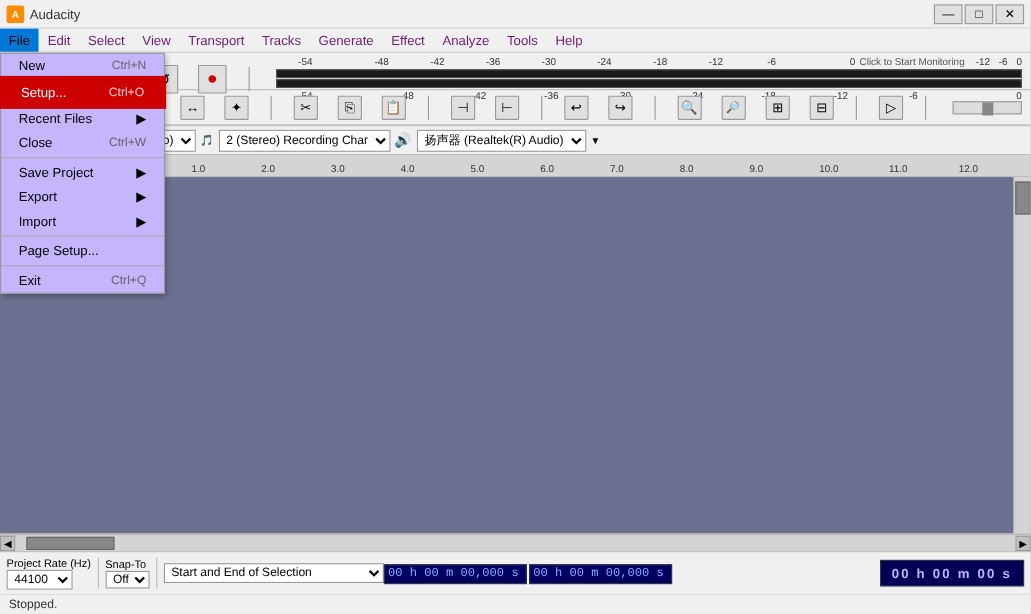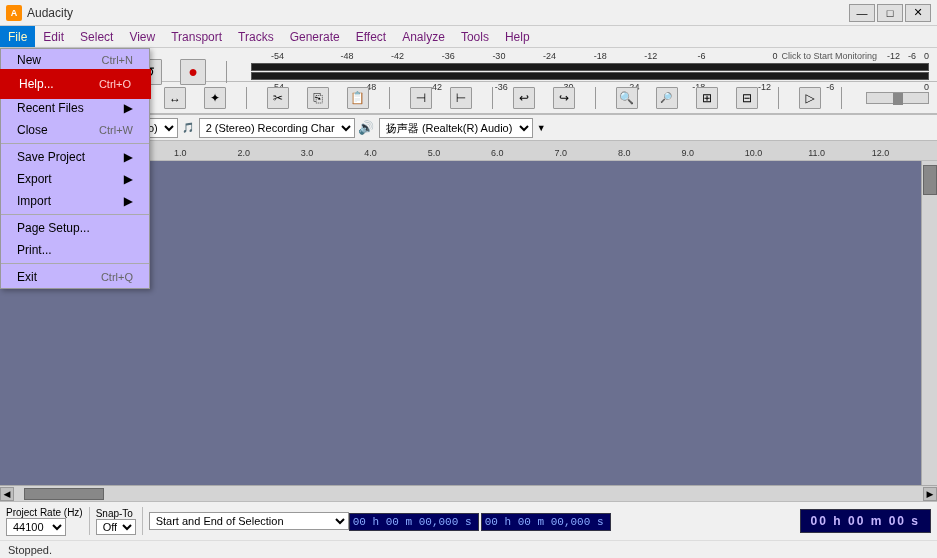--- a/index.html
+++ b/index.html
@@ -51,21 +51,21 @@
       <span style="font-size:12px;color:#333;text-align:center;">Audacity</span>
     </div>
     <div style="display:flex;gap:2px;">
       <button style="width:26px;height:18px;background:#e0e0e0;border:1px solid #999;cursor:pointer;font-size:11px;display:flex;align-items:center;justify-content:center;">—</button>
       <button style="width:26px;height:18px;background:#e0e0e0;border:1px solid #999;cursor:pointer;font-size:11px;display:flex;align-items:center;justify-content:center;">□</button>
       <button style="width:26px;height:18px;background:#e0e0e0;border:1px solid #999;cursor:pointer;font-size:11px;display:flex;align-items:center;justify-content:center;">✕</button>
     </div>
   </div>
 
   <div class="menu-bar" style="position:relative;">
-    <div class="menu-item active" style="background:#0078d7;color:#fef9c3;position:relative;">
+    <div class="menu-item active" style="background:#0078d7;color:#000000;position:relative;">
       <span>File</span>
     </div>
     <div class="menu-item">
         <span>Edit</span>
       </div>
     <div class="menu-item">
         <span>Select</span>
       </div>
     <div class="menu-item">
         <span>View</span>
@@ -91,21 +91,21 @@
     <div class="menu-item">
         <span>Help</span>
       </div>
 
     <div class="dropdown" style="top:22px;left:0;">
       <div class="dropdown-item">
         <span>New</span>
         <span class="shortcut">Ctrl+N</span>
       </div>
       <div class="dropdown-item highlighted" style="background:#cc0000;color:white;outline:2px solid #cc0000;">
-        <span>Help...</span>
+        <span>Setup...</span>
         <span class="shortcut" style="color:#ffcccc;">Ctrl+O</span>
       </div>
       <div class="dropdown-item">
         <span>Recent Files</span>
         <span class="arrow">▶</span>
       </div>
       <div class="dropdown-item">
         <span>Close</span>
         <span class="shortcut">Ctrl+W</span>
       </div>
@@ -118,23 +118,20 @@
         <span>Export</span>
         <span class="arrow">▶</span>
       </div>
       <div class="dropdown-item">
         <span>Import</span>
         <span class="arrow">▶</span>
       </div>
       <div class="dropdown-separator"></div>
       <div class="dropdown-item">
         <span>Page Setup...</span>
-      </div>
-      <div class="dropdown-item">
-        <span>Print...</span>
       </div>
       <div class="dropdown-separator"></div>
       <div class="dropdown-item">
         <span>Exit</span>
         <span class="shortcut">Ctrl+Q</span>
       </div>
     </div>
   </div>
 
   <div class="toolbar-section">

